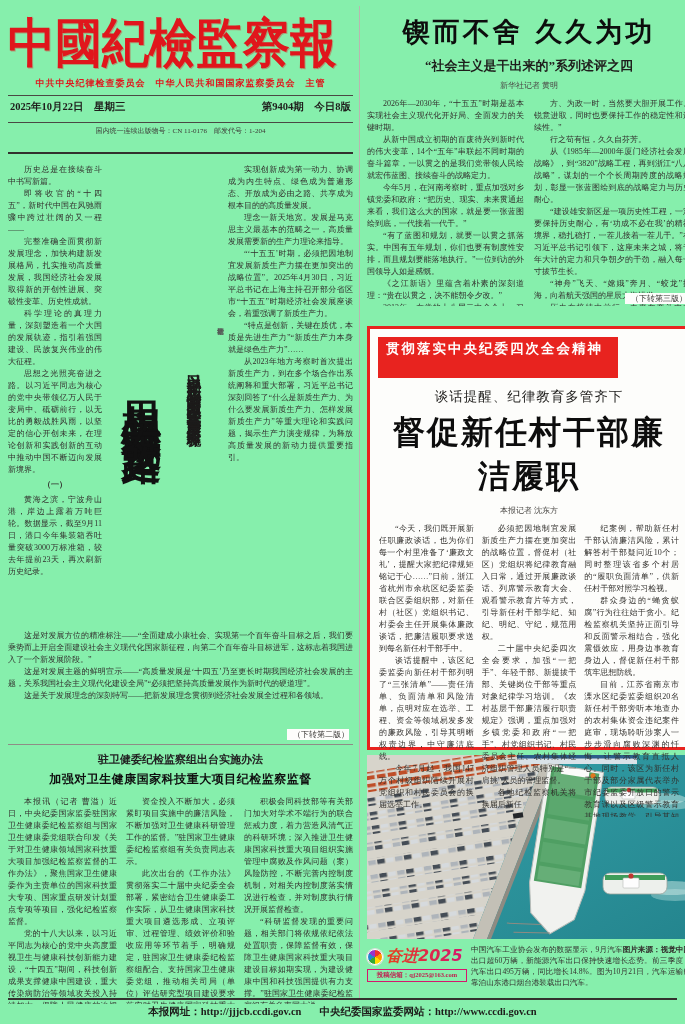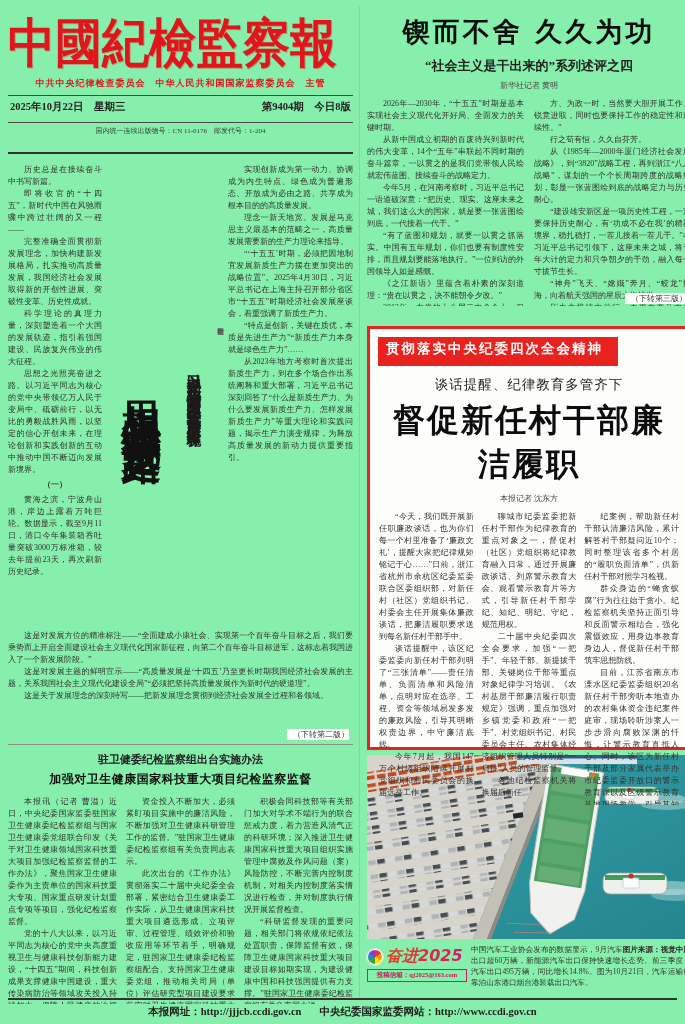--- a/index.html
+++ b/index.html
@@ -67,21 +67,21 @@
   .persev-subtitle { text-align:center; font-size:13px; font-weight:bold; color:#1e1d1b; margin-top:7px; }
   .persev-byline { text-align:center; font-size:8px; color:#4a4845; margin-top:5px; }
   .persev-cols { margin-top:7px; height:208px; position:relative; }
   .persev-cols .col { flex:1; } .persev-cols .col + .col { margin-left:10px; }
 
   
   .art-village { position:relative; border:3px solid #e8231f; padding:8px 9px 6px 9px; height:424px; margin-top:2px; background:#fdfdfb; }
   .village-banner {
     display:inline-block; background:#e8231f; color:#fff;
     font-family:"DejaVu Sans","Liberation Sans",sans-serif; font-weight:bold;
-    font-size:13.5px; letter-spacing:2px; padding:3px 15px 8px 8px; margin-left:-1px;
+    font-size:13.5px; letter-spacing:2px; padding:3px 15px 20px 8px; margin-left:-1px;
   }
   .village-kicker { text-align:center; font-size:13.5px; color:#1d1c1a; letter-spacing:1px; margin-top:10px; }
   .village-headline { text-align:center; font-family:"DejaVu Sans","Liberation Sans",sans-serif; font-weight:900; font-size:32px; letter-spacing:2px; color:#0d0d0d; margin-top:5px; }
   .village-byline { text-align:center; font-size:8px; color:#4a4845; margin-top:6px; }
   .village-cols { margin-top:7px; height:294px; }
   .village-cols .col { flex:1; } .village-cols .col + .col { margin-left:8px; }
 
   
   .photo-wrap { margin-top:5px; height:184px; overflow:hidden; background:#2f98a0; }
   .caption-row { display:flex; align-items:flex-start; padding:5px 0 4px 0; height:46px; }
@@ -174,21 +174,21 @@
     <div class="right-region">
 
       <section class="art-persev">
         <h1 class="persev-headline">锲而不舍  久久为功</h1>
         <div class="persev-subtitle">“社会主义是干出来的”系列述评之四</div>
         <div class="persev-byline">新华社记者 黄明</div>
         <div class="cols persev-cols">
           <div class="col">
               <p>2026年—2030年，“十五五”时期是基本实现社会主义现代化开好局、全面发力的关键时期。</p>
               <p>从新中国成立初期的百废待兴到新时代的伟大变革，14个“五年”串联起不同时期的奋斗篇章，一以贯之的是我们党带领人民绘就宏伟蓝图、接续奋斗的战略定力。</p>
-              <p>今年5月，在河南考察时，习近平总书记一语道破深意：“把历史、现实、这座未来之城，我们这么大的国家，就是要一张蓝图绘到底，一代接着一代干。”</p>
+              <p>今年5月，在河南考察时，重点加强对乡镇党委和政府：“把历史、现实、未来贯通起来看，我们这么大的国家，就是要一张蓝图绘到底，一代接着一代干。”</p>
               <p>“有了蓝图和规划，就要一以贯之抓落实。中国有五年规划，你们也要有制度性安排，而且规划要能落地执行。”一位到访的外国领导人如是感慨。</p>
               <p>《之江新语》里蕴含着朴素的深刻道理：“贵在以贯之，决不能朝令夕改。”</p>
               <p>2013年，在党的十八届二中全会上，习近平总书记强调：“我们要有钉钉子的精神，政贵有恒，为官一</p>
             </div>
           <div class="col">
               <p>方、为政一时，当然要大胆开展工作、锐意进取，同时也要保持工作的稳定性和连续性。”</p>
               <p>行之苟有恒，久久自芬芳。</p>
               <p>从《1985年—2000年厦门经济社会发展战略》，到“3820”战略工程，再到浙江“八八战略”，谋划的一个个长周期跨度的战略规划，彰显一张蓝图绘到底的战略定力与历史耐心。</p>
               <p>“建设雄安新区是一项历史性工程，一定要保持历史耐心，有‘功成不必在我’的精神境界，稳扎稳打，一茬儿接着一茬儿干。”在习近平总书记引领下，这座未来之城，将千年大计的定力和只争朝夕的干劲，融入每一寸拔节生长。</p>
               <p>“神舟”飞天、“嫦娥”奔月、“蛟龙”探海，向着航天强国的星辰大海进发……</p>
@@ -203,21 +203,21 @@
         <div class="village-kicker">谈话提醒、纪律教育多管齐下</div>
         <h1 class="village-headline">督促新任村干部廉洁履职</h1>
         <div class="village-byline">本报记者 沈东方</div>
         <div class="cols village-cols">
           <div class="col">
               <p>“今天，我们既开展新任职廉政谈话，也为你们每一个村里准备了‘廉政文礼’，提醒大家把纪律规矩铭记于心……”日前，浙江省杭州市余杭区纪委监委联合区委组织部，对新任村（社区）党组织书记、村委会主任开展集体廉政谈话，把廉洁履职要求送到每名新任村干部手中。</p>
               <p>谈话提醒中，该区纪委监委向新任村干部列明了“三张清单”——责任清单、负面清单和风险清单，点明对应在选举、工程、资金等领域易发多发的廉政风险，引导其明晰权责边界，中守廉洁底线。</p>
               <p>今年7月起，我国147万个村级组织陆续开展村党组织和村民委员会的换届选举工作。</p>
             </div>
           <div class="col">
-              <p>聊城市纪委监委把新任村干部作为纪律教育的重点对象之一，督促村（社区）党组织将纪律教育融入日常，通过开展廉政谈话、列席警示教育大会、观看警示教育片等方式，引导新任村干部学纪、知纪、明纪、守纪，规范用权。</p>
+              <p>必须把因地制宜发展新质生产力摆在更加突出的战略位置，督促村（社区）党组织将纪律教育融入日常，通过开展廉政谈话、列席警示教育大会、观看警示教育片等方式，引导新任村干部学纪、知纪、明纪、守纪，规范用权。</p>
               <p>二十届中央纪委四次全会要求，加强“一把手”、年轻干部、新提拔干部、关键岗位干部等重点对象纪律学习培训。《农村基层干部廉洁履行职责规定》强调，重点加强对乡镇党委和政府“一把手”、村党组织书记、村民委员会主任、农村集体经济组织管理人员特别是“一肩挑”人员的管理监督。</p>
               <p>各地纪检监察机关将换届后新任</p>
             </div>
           <div class="col">
               <p>纪案例，帮助新任村干部认清廉洁风险，累计解答村干部疑问近10个；同时整理该省多个村居的“履职负面清单”，供新任村干部对照学习检视。</p>
               <p>群众身边的“蝇贪蚁腐”行为往往始于贪小。纪检监察机关坚持正面引导和反面警示相结合，强化震慑效应，用身边事教育身边人，督促新任村干部筑牢思想防线。</p>
               <p>目前，江苏省南京市溧水区纪委监委组织20名新任村干部旁听本地查办的农村集体资金违纪案件庭审，现场聆听涉案人一步步滑向腐败深渊的忏悔，让警示教育直抵人心。同时，该区为新任村干部及部分家属代表举办市纪委监委开放日的警示教育课以及区级警示教育基地现场教学，引导其知敬畏、存戒惧、守底线，筑牢廉洁防线。</p>
             </div>
         </div>
       </section>

